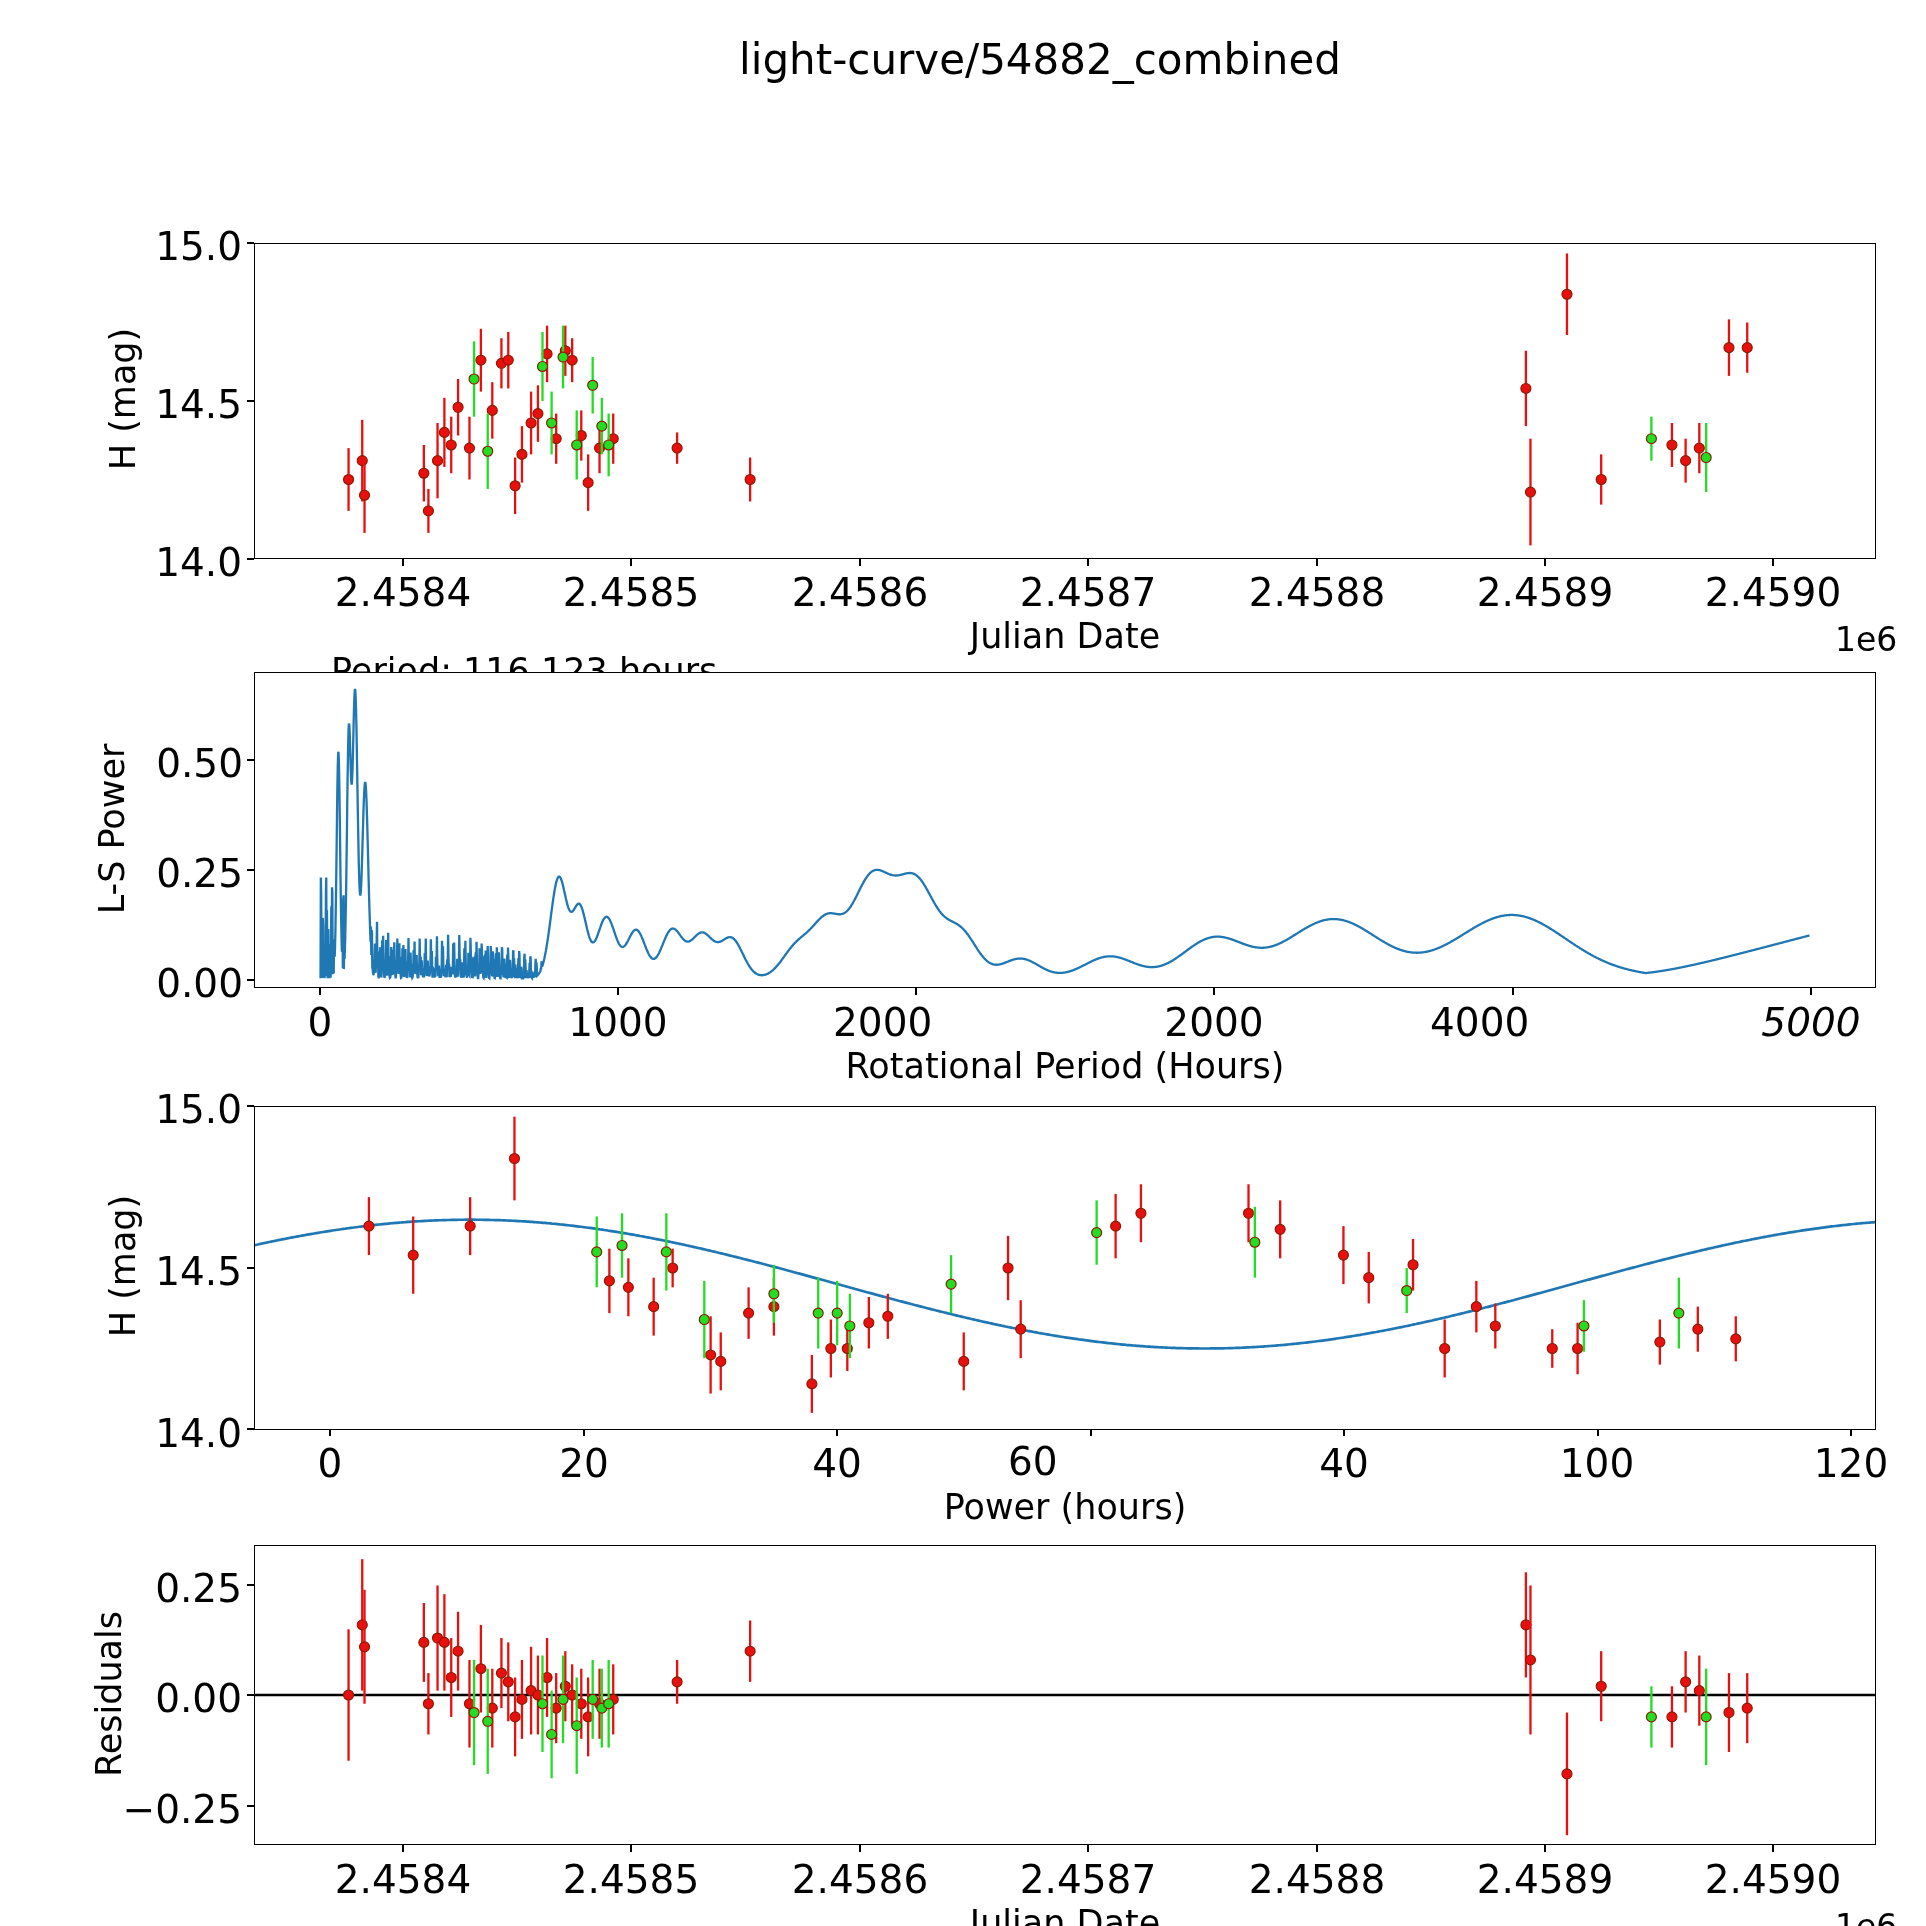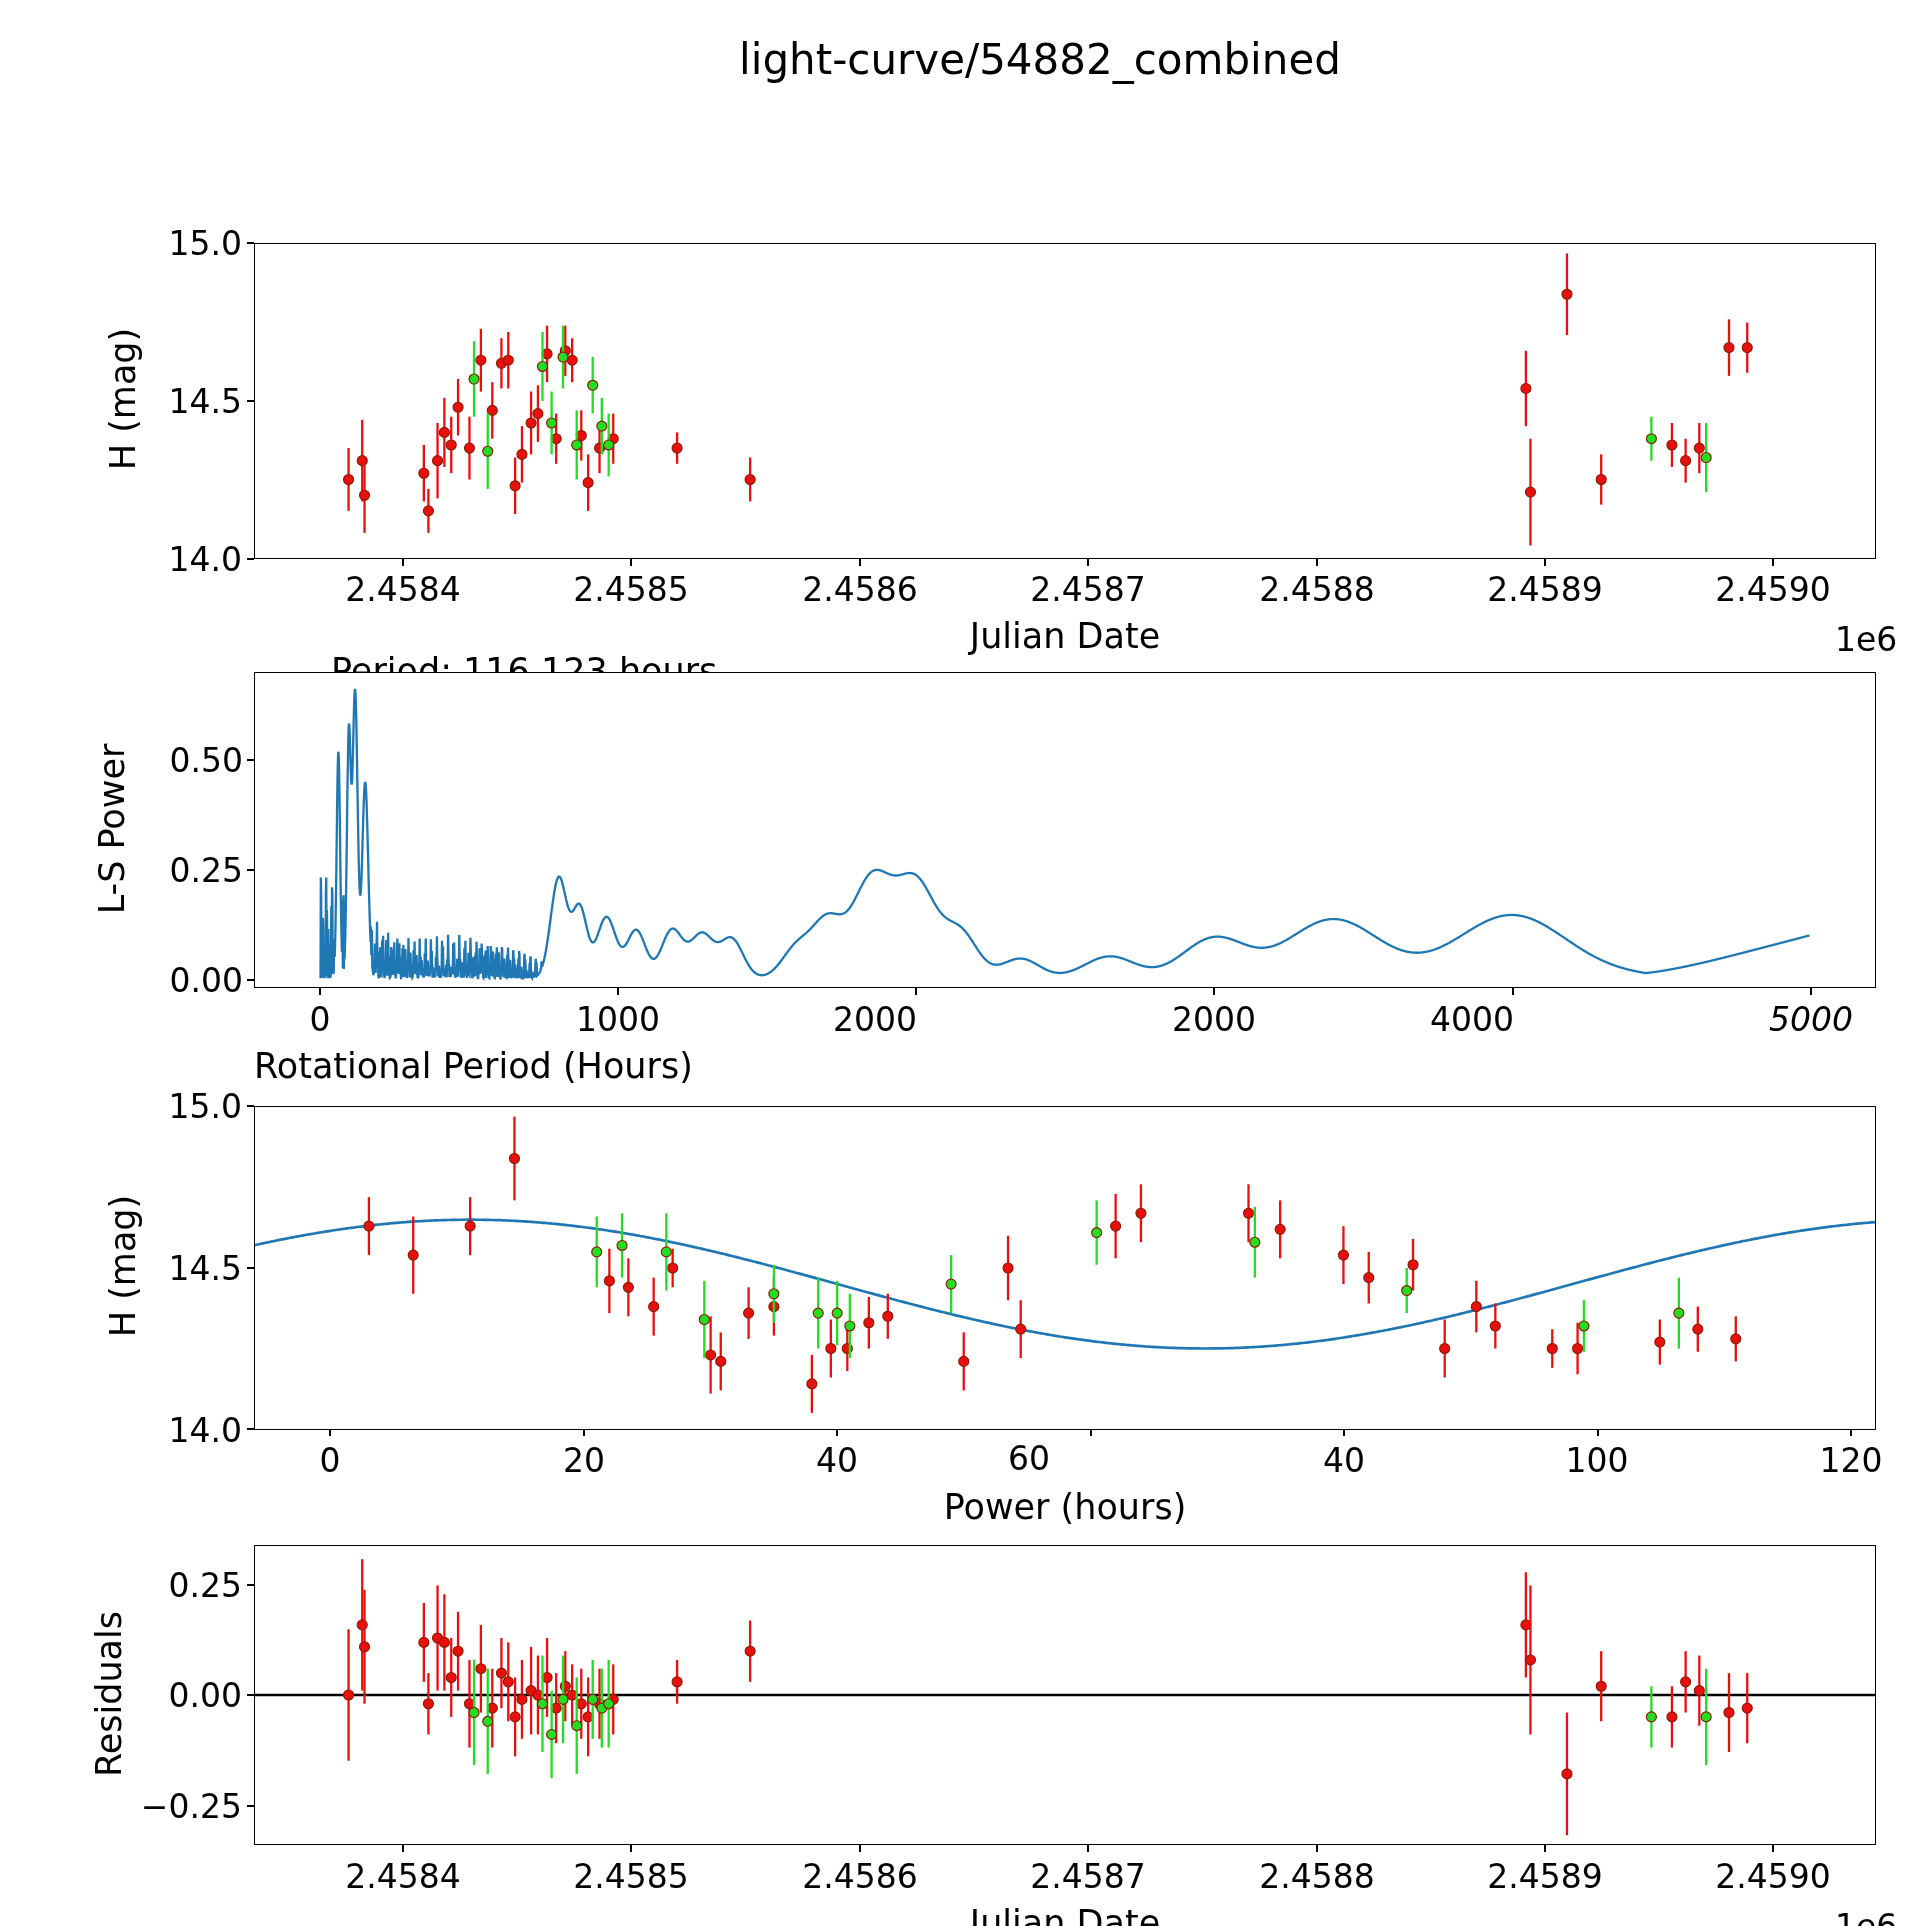--- a/index.html
+++ b/index.html
@@ -35,21 +35,21 @@
   }
   .axes-frame {
     position: absolute;
     left: 0; top: 0; right: 0; bottom: 0;
     border: 1.9px solid #000000;
     background: #ffffff;
     overflow: hidden;
   }
   .tick-label {
     position: absolute;
-    font-size: 33px;
+    font-size: 39px;
     white-space: nowrap;
   }
   .axis-label {
     position: absolute;
     font-size: 35px;
     white-space: nowrap;
   }
   .ylabel {
     position: absolute;
     font-size: 35px;
@@ -239,21 +239,21 @@
       <div class="tick-mark" style="left:1512px; top:988px; width:1.9px; height:7px;"></div>
       <div class="tick-label" style="left:1430px; top:1000px; width:166px; text-align:left;">4000</div>
       <div class="tick-mark" style="left:1810px; top:988px; width:1.9px; height:7px;"></div>
       <div class="tick-label" style="left:1728px; top:1000px; width:166px; text-align:center;font-style:italic;">5000</div>
       <div class="tick-mark" style="left:247px; top:979px; width:7px; height:1.9px;"></div>
       <div class="tick-label" style="left:85px; top:961px; width:158px; text-align:right;">0.00</div>
       <div class="tick-mark" style="left:247px; top:869px; width:7px; height:1.9px;"></div>
       <div class="tick-label" style="left:85px; top:851px; width:158px; text-align:right;">0.25</div>
       <div class="tick-mark" style="left:247px; top:759px; width:7px; height:1.9px;"></div>
       <div class="tick-label" style="left:85px; top:741px; width:158px; text-align:right;">0.50</div>
-      <div class="axis-label" style="left:254px; top:1046px; width:1622px; text-align:left;">Rotational Period (Hours)</div>
+      <div class="axis-label" style="left:254px; top:1046px; width:1622px; text-align:center;">Rotational Period (Hours)</div>
       <div class="ylabel" style="left:-7.7px; top:809px; width:239px; text-align:center;">L-S Power</div>
     </div>
 
   <div class="panel" id="p3" style="left:254px; top:1106px; width:1622px; height:324px;">
     <div class="axes-frame">
       <svg class="plot" id="svg3" viewBox="0 0 4210 840" preserveAspectRatio="none">
           <path d="M0.0 360.2L4.7 359.2L9.4 358.2L14.0 357.1L18.7 356.1L23.4 355.1L28.1 354.1L32.7 353.2L37.4 352.2L42.1 351.2L46.8 350.2L51.5 349.3L56.1 348.3L60.8 347.4L65.5 346.4L70.2 345.5L74.8 344.6L79.5 343.6L84.2 342.7L88.9 341.8L93.6 340.9L98.2 340.0L102.9 339.1L107.6 338.3L112.3 337.4L116.9 336.5L121.6 335.7L126.3 334.8L131.0 334.0L135.7 333.1L140.3 332.3L145.0 331.5L149.7 330.7L154.4 329.9L159.0 329.1L163.7 328.3L168.4 327.5L173.1 326.8L177.8 326.0L182.4 325.2L187.1 324.5L191.8 323.8L196.5 323.0L201.1 322.3L205.8 321.6L210.5 320.9L215.2 320.2L219.9 319.5L224.5 318.8L229.2 318.1L233.9 317.5L238.6 316.8L243.2 316.2L247.9 315.5L252.6 314.9L257.3 314.3L262.0 313.7L266.6 313.1L271.3 312.5L276.0 311.9L280.7 311.3L285.3 310.8L290.0 310.2L294.7 309.6L299.4 309.1L304.1 308.6L308.7 308.1L313.4 307.5L318.1 307.0L322.8 306.5L327.4 306.1L332.1 305.6L336.8 305.1L341.5 304.7L346.2 304.2L350.8 303.8L355.5 303.3L360.2 302.9L364.9 302.5L369.5 302.1L374.2 301.7L378.9 301.3L383.6 301.0L388.3 300.6L392.9 300.2L397.6 299.9L402.3 299.6L407.0 299.2L411.6 298.9L416.3 298.6L421.0 298.3L425.7 298.0L430.4 297.8L435.0 297.5L439.7 297.2L444.4 297.0L449.1 296.7L453.7 296.5L458.4 296.3L463.1 296.1L467.8 295.9L472.5 295.7L477.1 295.5L481.8 295.4L486.5 295.2L491.2 295.0L495.8 294.9L500.5 294.8L505.2 294.7L509.9 294.6L514.6 294.5L519.2 294.4L523.9 294.3L528.6 294.2L533.3 294.2L537.9 294.1L542.6 294.1L547.3 294.0L552.0 294.0L556.7 294.0L561.3 294.0L566.0 294.0L570.7 294.0L575.4 294.1L580.0 294.1L584.7 294.1L589.4 294.2L594.1 294.3L598.8 294.4L603.4 294.4L608.1 294.5L612.8 294.7L617.5 294.8L622.1 294.9L626.8 295.0L631.5 295.2L636.2 295.3L640.9 295.5L645.5 295.7L650.2 295.9L654.9 296.1L659.6 296.3L664.2 296.5L668.9 296.7L673.6 297.0L678.3 297.2L683.0 297.5L687.6 297.7L692.3 298.0L697.0 298.3L701.7 298.6L706.3 298.9L711.0 299.2L715.7 299.5L720.4 299.9L725.1 300.2L729.7 300.6L734.4 300.9L739.1 301.3L743.8 301.7L748.4 302.1L753.1 302.5L757.8 302.9L762.5 303.3L767.2 303.7L771.8 304.2L776.5 304.6L781.2 305.1L785.9 305.6L790.5 306.0L795.2 306.5L799.9 307.0L804.6 307.5L809.3 308.0L813.9 308.5L818.6 309.1L823.3 309.6L828.0 310.2L832.6 310.7L837.3 311.3L842.0 311.9L846.7 312.4L851.4 313.0L856.0 313.6L860.7 314.3L865.4 314.9L870.1 315.5L874.7 316.1L879.4 316.8L884.1 317.4L888.8 318.1L893.5 318.8L898.1 319.5L902.8 320.1L907.5 320.8L912.2 321.5L916.8 322.3L921.5 323.0L926.2 323.7L930.9 324.4L935.6 325.2L940.2 325.9L944.9 326.7L949.6 327.5L954.3 328.3L958.9 329.0L963.6 329.8L968.3 330.6L973.0 331.5L977.7 332.3L982.3 333.1L987.0 333.9L991.7 334.8L996.4 335.6L1001.0 336.5L1005.7 337.3L1010.4 338.2L1015.1 339.1L1019.8 340.0L1024.4 340.9L1029.1 341.8L1033.8 342.7L1038.5 343.6L1043.1 344.5L1047.8 345.4L1052.5 346.4L1057.2 347.3L1061.9 348.3L1066.5 349.2L1071.2 350.2L1075.9 351.1L1080.6 352.1L1085.2 353.1L1089.9 354.1L1094.6 355.1L1099.3 356.1L1104.0 357.1L1108.6 358.1L1113.3 359.1L1118.0 360.1L1122.7 361.2L1127.3 362.2L1132.0 363.2L1136.7 364.3L1141.4 365.4L1146.1 366.4L1150.7 367.5L1155.4 368.5L1160.1 369.6L1164.8 370.7L1169.4 371.8L1174.1 372.9L1178.8 374.0L1183.5 375.1L1188.2 376.2L1192.8 377.3L1197.5 378.4L1202.2 379.6L1206.9 380.7L1211.5 381.8L1216.2 383.0L1220.9 384.1L1225.6 385.2L1230.3 386.4L1234.9 387.6L1239.6 388.7L1244.3 389.9L1249.0 391.1L1253.6 392.2L1258.3 393.4L1263.0 394.6L1267.7 395.8L1272.4 397.0L1277.0 398.2L1281.7 399.4L1286.4 400.6L1291.1 401.8L1295.7 403.0L1300.4 404.2L1305.1 405.4L1309.8 406.6L1314.5 407.8L1319.1 409.1L1323.8 410.3L1328.5 411.5L1333.2 412.8L1337.8 414.0L1342.5 415.2L1347.2 416.5L1351.9 417.7L1356.6 419.0L1361.2 420.2L1365.9 421.5L1370.6 422.7L1375.3 424.0L1379.9 425.3L1384.6 426.5L1389.3 427.8L1394.0 429.0L1398.7 430.3L1403.3 431.6L1408.0 432.9L1412.7 434.1L1417.4 435.4L1422.0 436.7L1426.7 438.0L1431.4 439.2L1436.1 440.5L1440.8 441.8L1445.4 443.1L1450.1 444.4L1454.8 445.7L1459.5 447.0L1464.1 448.2L1468.8 449.5L1473.5 450.8L1478.2 452.1L1482.9 453.4L1487.5 454.7L1492.2 456.0L1496.9 457.3L1501.6 458.6L1506.2 459.9L1510.9 461.2L1515.6 462.4L1520.3 463.7L1525.0 465.0L1529.6 466.3L1534.3 467.6L1539.0 468.9L1543.7 470.2L1548.3 471.5L1553.0 472.8L1557.7 474.1L1562.4 475.4L1567.1 476.7L1571.7 477.9L1576.4 479.2L1581.1 480.5L1585.8 481.8L1590.4 483.1L1595.1 484.4L1599.8 485.6L1604.5 486.9L1609.2 488.2L1613.8 489.5L1618.5 490.7L1623.2 492.0L1627.9 493.3L1632.5 494.6L1637.2 495.8L1641.9 497.1L1646.6 498.4L1651.3 499.6L1655.9 500.9L1660.6 502.1L1665.3 503.4L1670.0 504.6L1674.6 505.9L1679.3 507.1L1684.0 508.4L1688.7 509.6L1693.4 510.9L1698.0 512.1L1702.7 513.3L1707.4 514.6L1712.1 515.8L1716.7 517.0L1721.4 518.2L1726.1 519.4L1730.8 520.7L1735.5 521.9L1740.1 523.1L1744.8 524.3L1749.5 525.5L1754.2 526.7L1758.8 527.9L1763.5 529.0L1768.2 530.2L1772.9 531.4L1777.6 532.6L1782.2 533.8L1786.9 534.9L1791.6 536.1L1796.3 537.2L1800.9 538.4L1805.6 539.5L1810.3 540.7L1815.0 541.8L1819.7 543.0L1824.3 544.1L1829.0 545.2L1833.7 546.3L1838.4 547.5L1843.0 548.6L1847.7 549.7L1852.4 550.8L1857.1 551.9L1861.8 553.0L1866.4 554.0L1871.1 555.1L1875.8 556.2L1880.5 557.3L1885.1 558.3L1889.8 559.4L1894.5 560.4L1899.2 561.5L1903.9 562.5L1908.5 563.5L1913.2 564.6L1917.9 565.6L1922.6 566.6L1927.2 567.6L1931.9 568.6L1936.6 569.6L1941.3 570.6L1946.0 571.6L1950.6 572.6L1955.3 573.5L1960.0 574.5L1964.7 575.5L1969.3 576.4L1974.0 577.3L1978.7 578.3L1983.4 579.2L1988.1 580.1L1992.7 581.1L1997.4 582.0L2002.1 582.9L2006.8 583.8L2011.4 584.6L2016.1 585.5L2020.8 586.4L2025.5 587.3L2030.2 588.1L2034.8 589.0L2039.5 589.8L2044.2 590.6L2048.9 591.5L2053.5 592.3L2058.2 593.1L2062.9 593.9L2067.6 594.7L2072.3 595.5L2076.9 596.3L2081.6 597.1L2086.3 597.8L2091.0 598.6L2095.6 599.3L2100.3 600.1L2105.0 600.8L2109.7 601.5L2114.4 602.2L2119.0 602.9L2123.7 603.6L2128.4 604.3L2133.1 605.0L2137.7 605.7L2142.4 606.4L2147.1 607.0L2151.8 607.7L2156.5 608.3L2161.1 608.9L2165.8 609.6L2170.5 610.2L2175.2 610.8L2179.8 611.4L2184.5 612.0L2189.2 612.5L2193.9 613.1L2198.6 613.7L2203.2 614.2L2207.9 614.8L2212.6 615.3L2217.3 615.8L2221.9 616.3L2226.6 616.8L2231.3 617.3L2236.0 617.8L2240.7 618.3L2245.3 618.8L2250.0 619.2L2254.7 619.7L2259.4 620.1L2264.0 620.6L2268.7 621.0L2273.4 621.4L2278.1 621.8L2282.8 622.2L2287.4 622.6L2292.1 623.0L2296.8 623.3L2301.5 623.7L2306.1 624.0L2310.8 624.4L2315.5 624.7L2320.2 625.0L2324.9 625.3L2329.5 625.6L2334.2 625.9L2338.9 626.2L2343.6 626.4L2348.2 626.7L2352.9 627.0L2357.6 627.2L2362.3 627.4L2367.0 627.6L2371.6 627.9L2376.3 628.1L2381.0 628.2L2385.7 628.4L2390.3 628.6L2395.0 628.8L2399.7 628.9L2404.4 629.1L2409.1 629.2L2413.7 629.3L2418.4 629.4L2423.1 629.5L2427.8 629.6L2432.4 629.7L2437.1 629.8L2441.8 629.8L2446.5 629.9L2451.2 629.9L2455.8 630.0L2460.5 630.0L2465.2 630.0L2469.9 630.0L2474.5 630.0L2479.2 630.0L2483.9 629.9L2488.6 629.9L2493.3 629.9L2497.9 629.8L2502.6 629.7L2507.3 629.7L2512.0 629.6L2516.6 629.5L2521.3 629.4L2526.0 629.3L2530.7 629.1L2535.4 629.0L2540.0 628.8L2544.7 628.7L2549.4 628.5L2554.1 628.4L2558.7 628.2L2563.4 628.0L2568.1 627.8L2572.8 627.5L2577.5 627.3L2582.1 627.1L2586.8 626.8L2591.5 626.6L2596.2 626.3L2600.8 626.1L2605.5 625.8L2610.2 625.5L2614.9 625.2L2619.6 624.9L2624.2 624.5L2628.9 624.2L2633.6 623.9L2638.3 623.5L2642.9 623.2L2647.6 622.8L2652.3 622.4L2657.0 622.0L2661.7 621.6L2666.3 621.2L2671.0 620.8L2675.7 620.4L2680.4 619.9L2685.0 619.5L2689.7 619.0L2694.4 618.6L2699.1 618.1L2703.8 617.6L2708.4 617.1L2713.1 616.6L2717.8 616.1L2722.5 615.6L2727.1 615.1L2731.8 614.5L2736.5 614.0L2741.2 613.4L2745.9 612.9L2750.5 612.3L2755.2 611.7L2759.9 611.1L2764.6 610.5L2769.2 609.9L2773.9 609.3L2778.6 608.7L2783.3 608.0L2788.0 607.4L2792.6 606.7L2797.3 606.1L2802.0 605.4L2806.7 604.7L2811.3 604.0L2816.0 603.3L2820.7 602.6L2825.4 601.9L2830.1 601.2L2834.7 600.5L2839.4 599.7L2844.1 599.0L2848.8 598.2L2853.4 597.5L2858.1 596.7L2862.8 595.9L2867.5 595.1L2872.2 594.4L2876.8 593.6L2881.5 592.7L2886.2 591.9L2890.9 591.1L2895.5 590.3L2900.2 589.4L2904.9 588.6L2909.6 587.7L2914.3 586.9L2918.9 586.0L2923.6 585.1L2928.3 584.2L2933.0 583.4L2937.6 582.5L2942.3 581.6L2947.0 580.6L2951.7 579.7L2956.4 578.8L2961.0 577.9L2965.7 576.9L2970.4 576.0L2975.1 575.0L2979.7 574.1L2984.4 573.1L2989.1 572.1L2993.8 571.2L2998.5 570.2L3003.1 569.2L3007.8 568.2L3012.5 567.2L3017.2 566.2L3021.8 565.1L3026.5 564.1L3031.2 563.1L3035.9 562.1L3040.6 561.0L3045.2 560.0L3049.9 558.9L3054.6 557.8L3059.3 556.8L3063.9 555.7L3068.6 554.6L3073.3 553.6L3078.0 552.5L3082.7 551.4L3087.3 550.3L3092.0 549.2L3096.7 548.1L3101.4 547.0L3106.0 545.8L3110.7 544.7L3115.4 543.6L3120.1 542.5L3124.8 541.3L3129.4 540.2L3134.1 539.0L3138.8 537.9L3143.5 536.7L3148.1 535.6L3152.8 534.4L3157.5 533.2L3162.2 532.1L3166.9 530.9L3171.5 529.7L3176.2 528.5L3180.9 527.3L3185.6 526.1L3190.2 524.9L3194.9 523.7L3199.6 522.5L3204.3 521.3L3209.0 520.1L3213.6 518.9L3218.3 517.7L3223.0 516.5L3227.7 515.2L3232.3 514.0L3237.0 512.8L3241.7 511.5L3246.4 510.3L3251.1 509.1L3255.7 507.8L3260.4 506.6L3265.1 505.3L3269.8 504.1L3274.4 502.8L3279.1 501.6L3283.8 500.3L3288.5 499.1L3293.2 497.8L3297.8 496.5L3302.5 495.3L3307.2 494.0L3311.9 492.7L3316.5 491.5L3321.2 490.2L3325.9 488.9L3330.6 487.6L3335.3 486.3L3339.9 485.1L3344.6 483.8L3349.3 482.5L3354.0 481.2L3358.6 479.9L3363.3 478.6L3368.0 477.4L3372.7 476.1L3377.4 474.8L3382.0 473.5L3386.7 472.2L3391.4 470.9L3396.1 469.6L3400.7 468.3L3405.4 467.0L3410.1 465.7L3414.8 464.5L3419.5 463.2L3424.1 461.9L3428.8 460.6L3433.5 459.3L3438.2 458.0L3442.8 456.7L3447.5 455.4L3452.2 454.1L3456.9 452.8L3461.6 451.5L3466.2 450.2L3470.9 449.0L3475.6 447.7L3480.3 446.4L3484.9 445.1L3489.6 443.8L3494.3 442.5L3499.0 441.2L3503.7 440.0L3508.3 438.7L3513.0 437.4L3517.7 436.1L3522.4 434.8L3527.0 433.6L3531.7 432.3L3536.4 431.0L3541.1 429.7L3545.8 428.5L3550.4 427.2L3555.1 426.0L3559.8 424.7L3564.5 423.4L3569.1 422.2L3573.8 420.9L3578.5 419.7L3583.2 418.4L3587.9 417.2L3592.5 415.9L3597.2 414.7L3601.9 413.4L3606.6 412.2L3611.2 411.0L3615.9 409.7L3620.6 408.5L3625.3 407.3L3630.0 406.1L3634.6 404.9L3639.3 403.6L3644.0 402.4L3648.7 401.2L3653.3 400.0L3658.0 398.8L3662.7 397.6L3667.4 396.4L3672.1 395.2L3676.7 394.1L3681.4 392.9L3686.1 391.7L3690.8 390.5L3695.4 389.4L3700.1 388.2L3704.8 387.0L3709.5 385.9L3714.2 384.7L3718.8 383.6L3723.5 382.4L3728.2 381.3L3732.9 380.2L3737.5 379.1L3742.2 377.9L3746.9 376.8L3751.6 375.7L3756.3 374.6L3760.9 373.5L3765.6 372.4L3770.3 371.3L3775.0 370.2L3779.6 369.1L3784.3 368.1L3789.0 367.0L3793.7 365.9L3798.4 364.9L3803.0 363.8L3807.7 362.8L3812.4 361.7L3817.1 360.7L3821.7 359.7L3826.4 358.7L3831.1 357.6L3835.8 356.6L3840.5 355.6L3845.1 354.6L3849.8 353.6L3854.5 352.7L3859.2 351.7L3863.8 350.7L3868.5 349.7L3873.2 348.8L3877.9 347.8L3882.6 346.9L3887.2 345.9L3891.9 345.0L3896.6 344.1L3901.3 343.2L3905.9 342.3L3910.6 341.4L3915.3 340.5L3920.0 339.6L3924.7 338.7L3929.3 337.8L3934.0 336.9L3938.7 336.1L3943.4 335.2L3948.0 334.4L3952.7 333.6L3957.4 332.7L3962.1 331.9L3966.8 331.1L3971.4 330.3L3976.1 329.5L3980.8 328.7L3985.5 327.9L3990.1 327.1L3994.8 326.4L3999.5 325.6L4004.2 324.9L4008.9 324.1L4013.5 323.4L4018.2 322.7L4022.9 321.9L4027.6 321.2L4032.2 320.5L4036.9 319.8L4041.6 319.1L4046.3 318.5L4051.0 317.8L4055.6 317.1L4060.3 316.5L4065.0 315.9L4069.7 315.2L4074.3 314.6L4079.0 314.0L4083.7 313.4L4088.4 312.8L4093.1 312.2L4097.7 311.6L4102.4 311.0L4107.1 310.5L4111.8 309.9L4116.4 309.4L4121.1 308.8L4125.8 308.3L4130.5 307.8L4135.2 307.3L4139.8 306.8L4144.5 306.3L4149.2 305.8L4153.9 305.3L4158.5 304.9L4163.2 304.4L4167.9 304.0L4172.6 303.5L4177.3 303.1L4181.9 302.7L4186.6 302.3L4191.3 301.9L4196.0 301.5L4200.6 301.1L4205.3 300.8L4210.0 300.4" fill="none" stroke="#1f77b4" stroke-width="7"></path>
           <g>
             <line x1="296.015625" y1="235.19999999999948" x2="296.015625" y2="386.39999999999924" stroke="#e8100f" stroke-width="6"></line>
             <circle cx="296.015625" cy="310.7999999999994" r="13" fill="#e8100f" stroke="#8b1a00" stroke-width="3"></circle>

